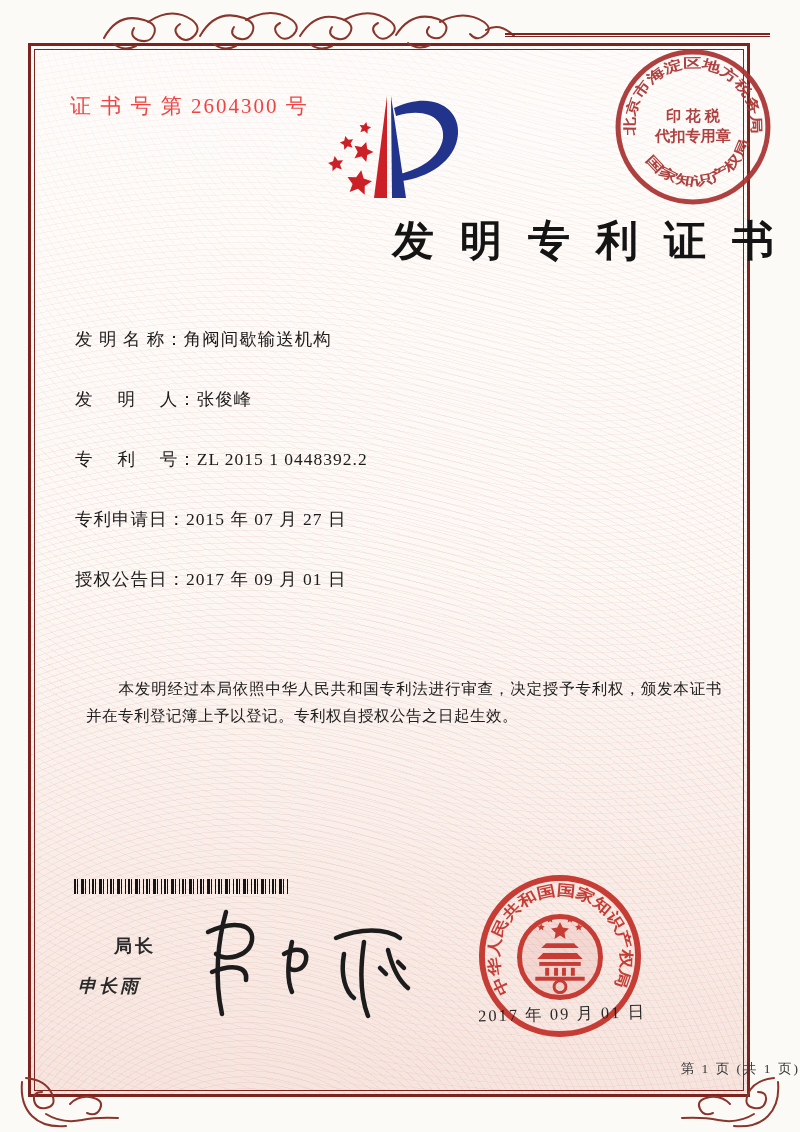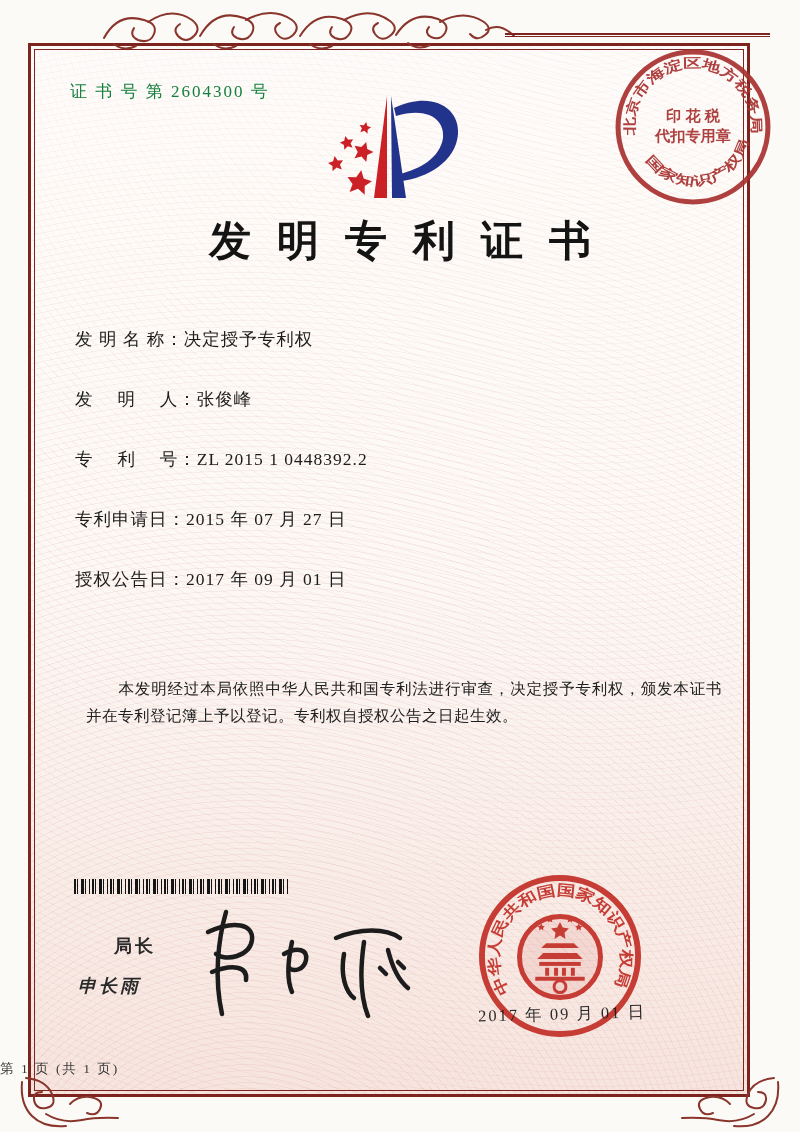--- a/index.html
+++ b/index.html
@@ -30,29 +30,29 @@
   .top-rule{
     position:absolute;left:505px;top:33px;width:265px;height:4px;
     border-top:2px solid #7c241d;border-bottom:1px solid #7c241d;box-sizing:border-box;
   }
   .corner-ornament{position:absolute;width:104px;height:58px;}
   .corner-bl{left:16px;top:1074px;}
   .corner-br{left:680px;top:1074px;transform:scaleX(-1);}
 
   
   .cert-no{
-    position:absolute;left:70px;top:80px;
-    font-size:17px;letter-spacing:2px;color:#15803d;
+    position:absolute;left:70px;top:92px;
+    font-size:21px;letter-spacing:2px;color:#ef4444;
   }
   .logo{position:absolute;left:318px;top:82px;width:168px;height:124px;}
   .tax-stamp{position:absolute;left:612px;top:46px;width:162px;height:162px;opacity:.92;}
 
   .title{
     position:absolute;left:0;top:213px;width:800px;
-    text-align:center;font-size:42px;font-weight:700;
+    text-align:right;font-size:42px;font-weight:700;
     letter-spacing:26px;padding-left:26px;box-sizing:border-box;
     color:#141414;
   }
 
   
   .fields{position:absolute;left:75px;top:327px;width:650px;}
   .field-row{height:60px;font-size:17.5px;color:#1c1c1c;white-space:pre;}
   .field-label{letter-spacing:1px;}
   .field-value{letter-spacing:1px;}
 
@@ -84,21 +84,21 @@
     font-size:18px;font-weight:600;letter-spacing:3px;color:#2a2a2a;font-style:italic;
   }
   .signature{position:absolute;left:168px;top:898px;width:256px;height:122px;}
   .office-seal{position:absolute;left:476px;top:872px;width:168px;height:168px;opacity:.95;}
   .seal-date{
     position:absolute;left:478px;top:1003px;width:200px;
     font-size:16.5px;letter-spacing:2px;color:rgba(25,25,25,.93);
     transform:rotate(-1.5deg);white-space:pre;
   }
   .page-footer{
-    position:absolute;left:0;top:1060px;width:800px;text-align:left;
+    position:absolute;left:0;top:1060px;width:800px;text-align:right;
     font-size:13.5px;letter-spacing:2px;color:#3a3a3a;
   }
 </style>
 </head>
 <body>
 
 <div class="page">
 
   <div class="frame-outer">
     <div class="frame-inner"></div>
@@ -167,21 +167,21 @@
     <text font-size="12.5" fill="#a83230" font-weight="bold" font-family="Liberation Sans, sans-serif">
       <textPath href="#taxArcBottom" startOffset="18" textLength="130" lengthAdjust="spacingAndGlyphs">国家知识产权局</textPath>
     </text>
     <text x="80" y="74" text-anchor="middle" font-size="15" font-weight="bold" fill="#a83230" font-family="Liberation Sans, sans-serif">印 花 税</text>
     <text x="80" y="94" text-anchor="middle" font-size="15" font-weight="bold" fill="#a83230" font-family="Liberation Sans, sans-serif">代扣专用章</text>
   </svg>
 
   <div class="title">发明专利证书</div>
 
   <div class="fields">
-    <div class="field-row"><span class="field-label">发 明 名 称：</span><span class="field-value">决定授予专利权</span></div>
+    <div class="field-row"><span class="field-label">发 明 名 称：</span><span class="field-value">角阀间歇输送机构</span></div>
     <div class="field-row"><span class="field-label">发　 明　 人：</span><span class="field-value">张俊峰</span></div>
     <div class="field-row"><span class="field-label">专　 利　 号：</span><span class="field-value">ZL 2015 1 0448392.2</span></div>
     <div class="field-row"><span class="field-label">专利申请日：</span><span class="field-value">2015 年 07 月 27 日</span></div>
     <div class="field-row"><span class="field-label">授权公告日：</span><span class="field-value">2017 年 09 月 01 日</span></div>
   </div>
 
   <div class="paragraphs">
     <p>本发明经过本局依照中华人民共和国专利法进行审查，决定授予专利权，颁发本证书并在专利登记簿上予以登记。专利权自授权公告之日起生效。</p>
   </div>
 

